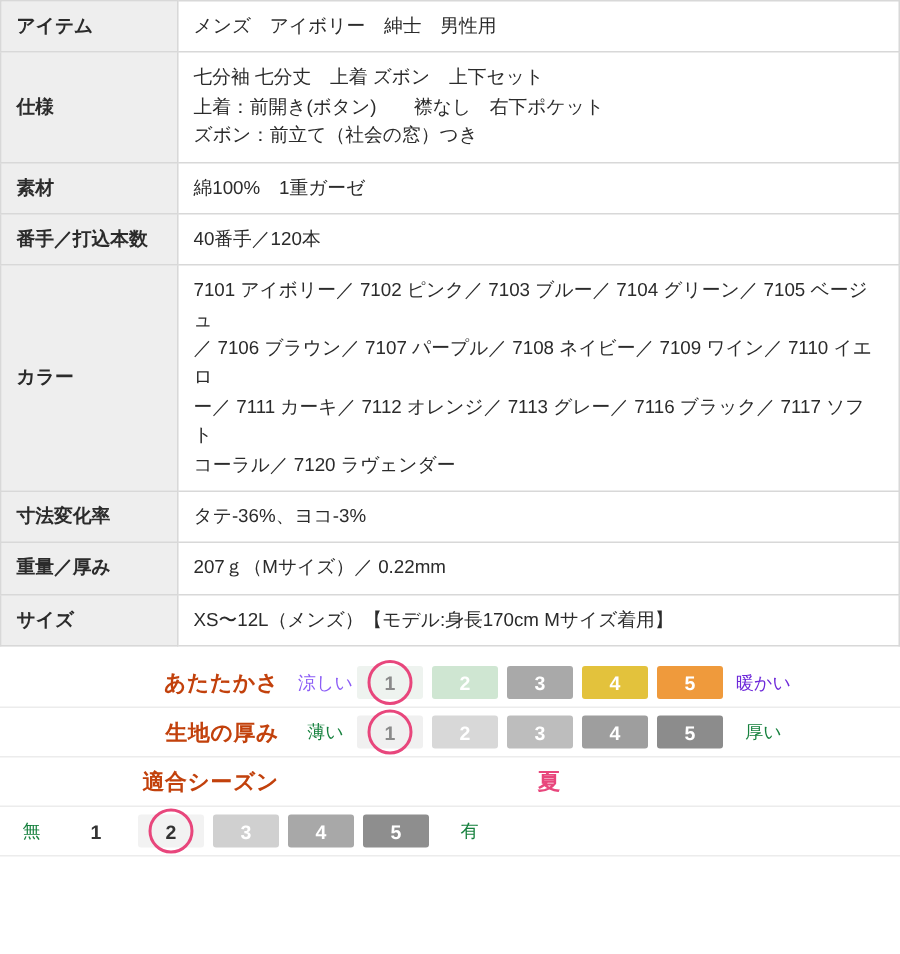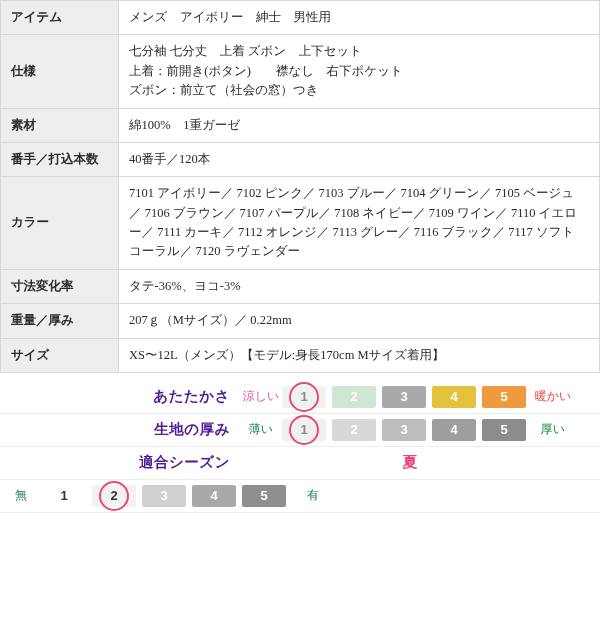--- a/index.html
+++ b/index.html
@@ -15,21 +15,20 @@
     position: relative;
     overflow: hidden;
     background: #ffffff;
   }
 
   
   table.spec {
     width: 600px;
     border-collapse: collapse;
     table-layout: fixed;
-    font-family: Liberation Serif, serif;
   }
   table.spec td {
     border: 1px solid #d8d8d8;
     vertical-align: middle;
     font-size: 12.5px;
     color: #2b2b2b;
     line-height: 1.55;
   }
   td.label {
     width: 118px;
@@ -55,33 +54,32 @@
     display: flex;
     align-items: center;
     height: 32px;
   }
   .row-label {
     width: 196px;
     text-align: right;
     padding-right: 10px;
     font-size: 14.5px;
     font-weight: bold;
-    color: #4c1d95;
+    color: #c2410c;
     letter-spacing: 0.5px;
-    margin-left: 44px;
   }
   .endlabel {
     width: 42px;
     font-size: 12px;
     color: #333;
     text-align: center;
     flex: 0 0 42px;
   }
-  .endlabel.cool { color: #ec4899; }
-  .endlabel.warm { color: #ef4444; }
+  .endlabel.cool { color: #8b5cf6; }
+  .endlabel.warm { color: #6d28d9; }
   .endlabel.plain { color: #15803d; }
   .cells {
     display: flex;
     align-items: center;
     position: relative;
   }
   .cell {
     width: 44px;
     height: 22px;
     margin-right: 6px;

